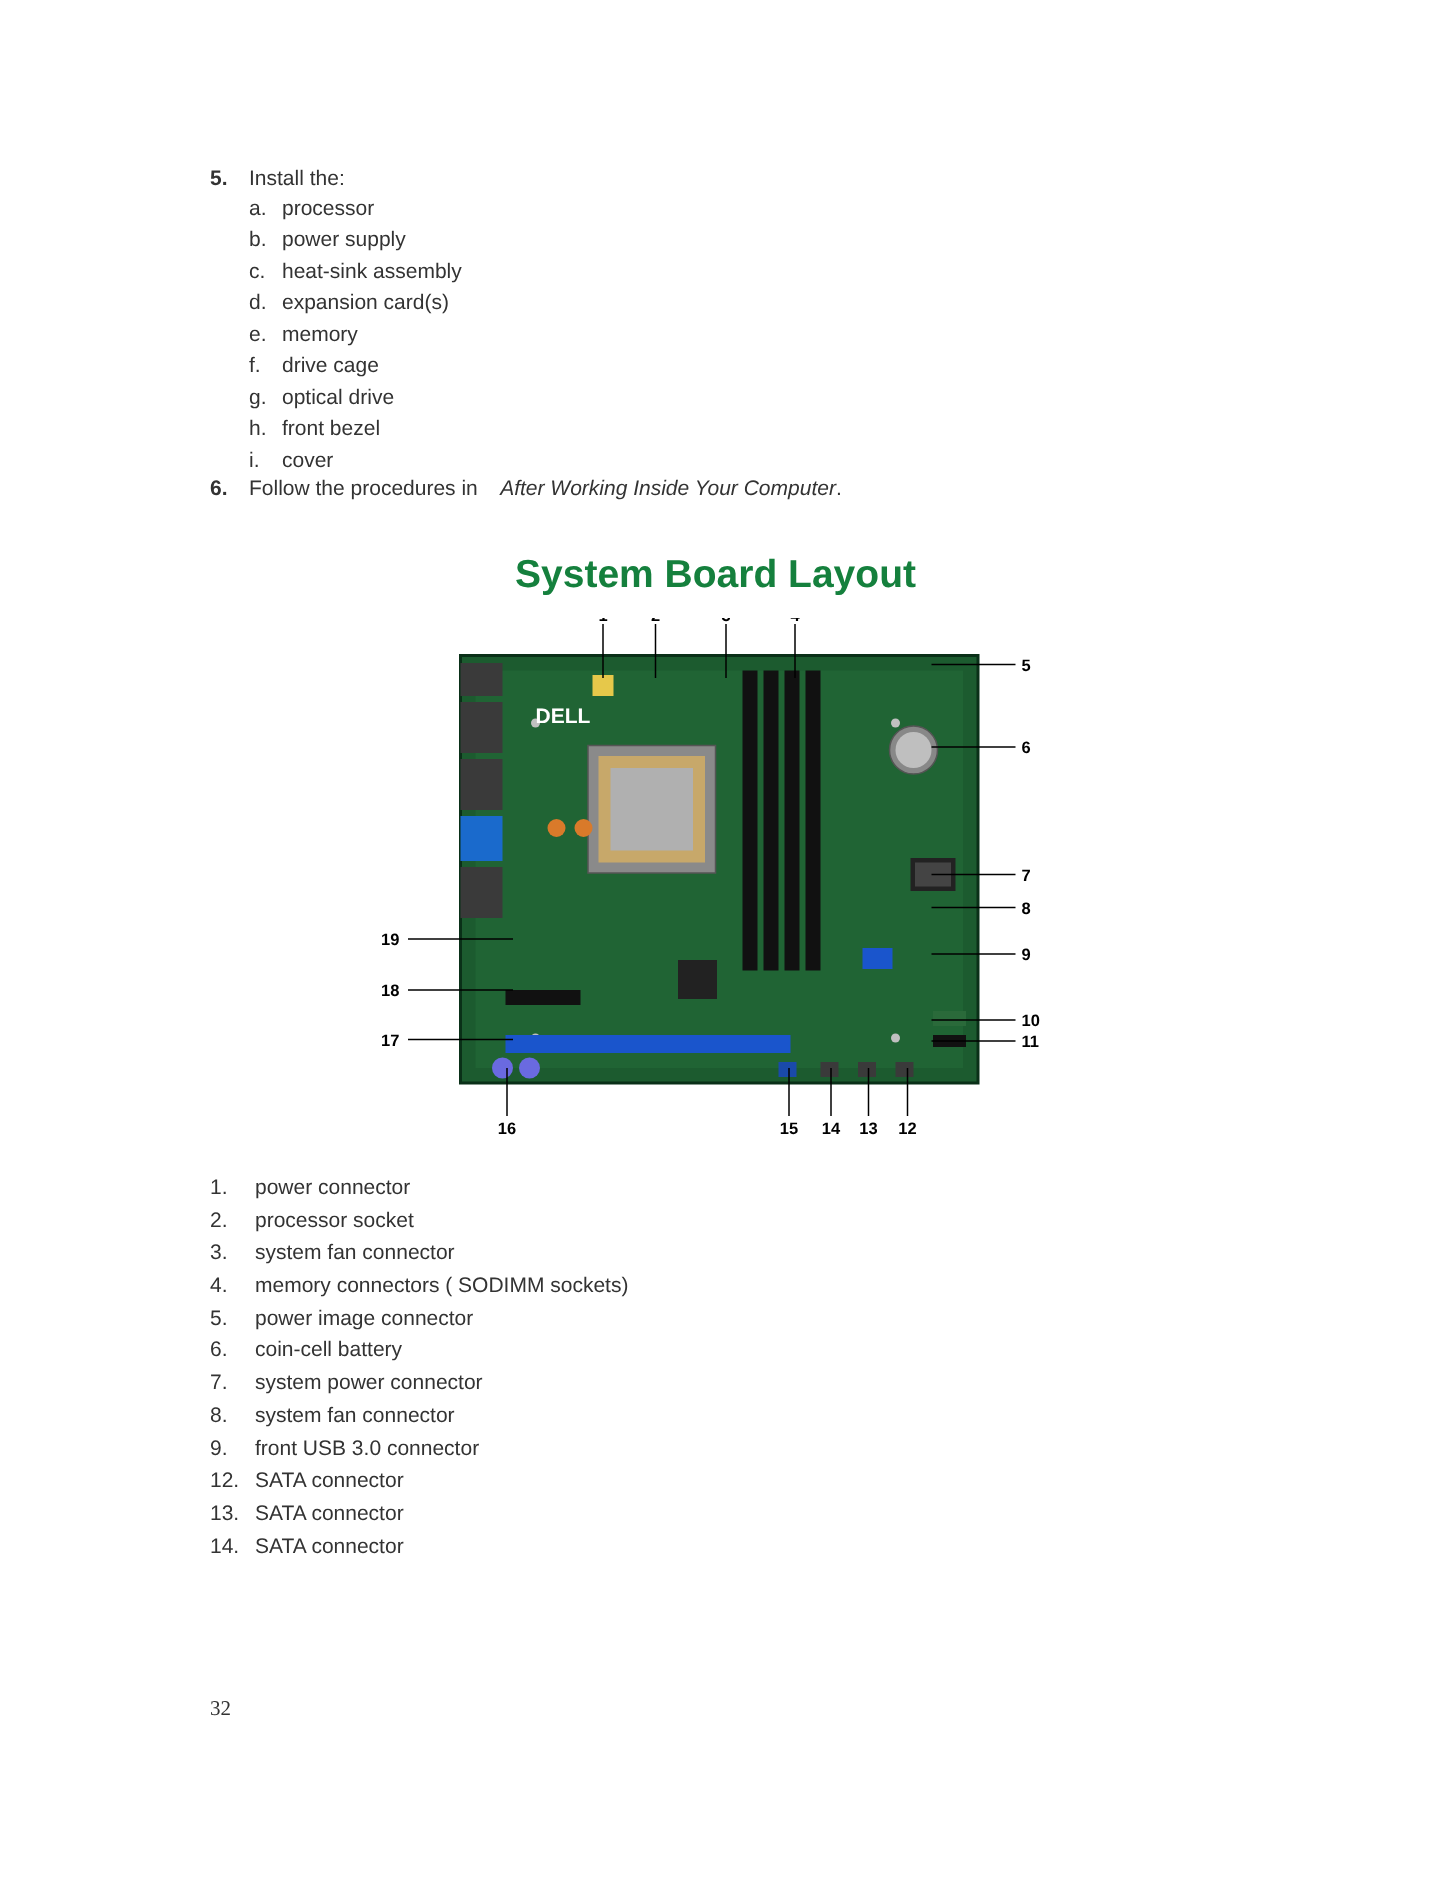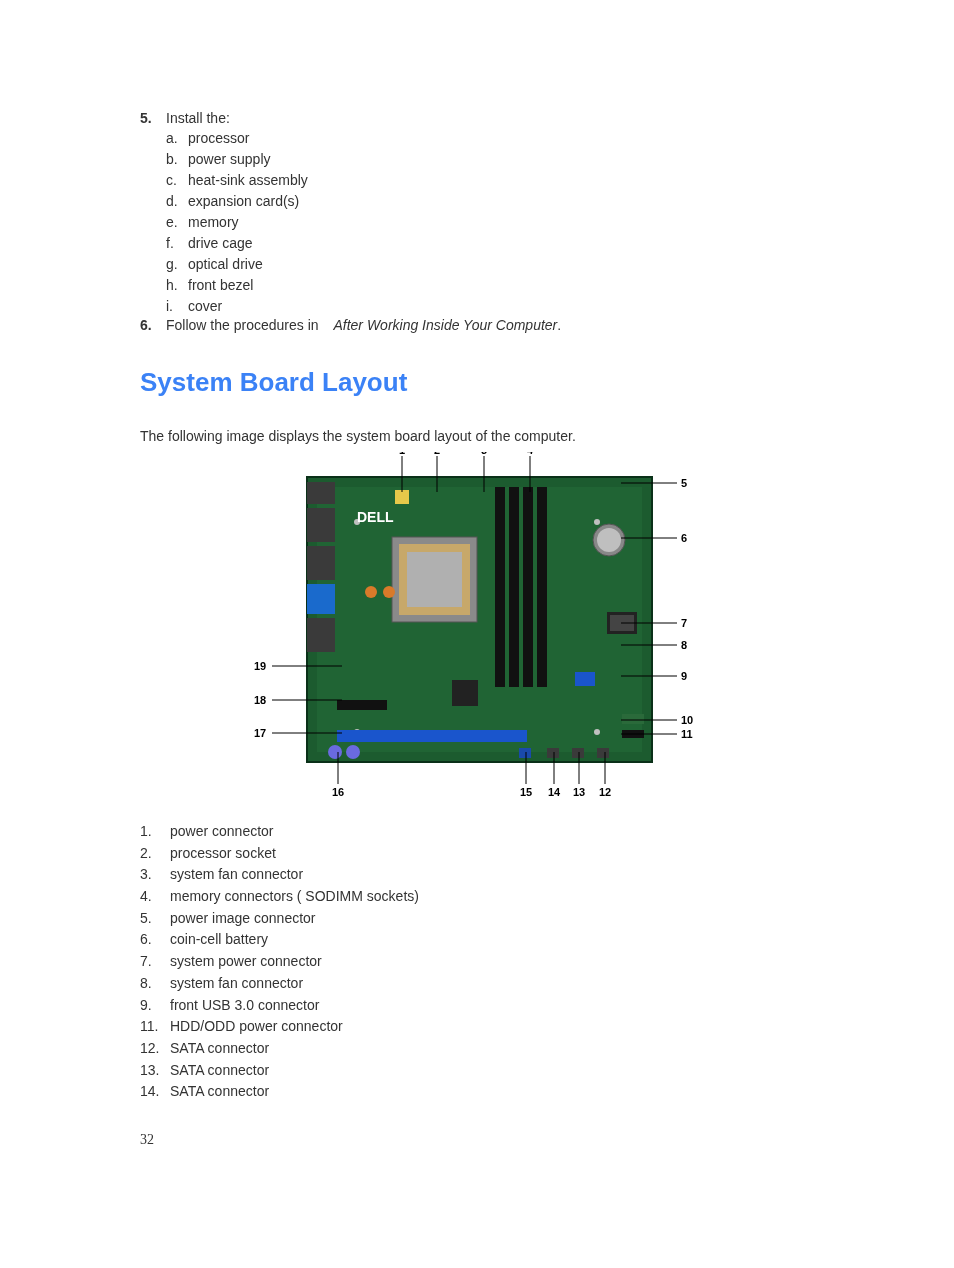--- a/index.html
+++ b/index.html
@@ -43,22 +43,23 @@
     min-width: 22px;
   }
   .italic {
     font-style: italic;
     margin-left: 11px;
   }
   h2 {
     font-size: 26px;
     font-weight: bold;
     margin-top: 34px;
-    margin-bottom: 30px;
-    color: #3b82f6;
+    margin-bottom: 14px;
+    color: #15803d;
+    text-align: center;
   }
   .intro {
     margin-bottom: 8px;
   }
   .figure {
     text-align: center;
     margin: 4px 0 16px 0;
   }
   .board-svg {
     display: inline-block;
@@ -134,21 +135,20 @@
       <div class="step-num">6.</div>
       <div class="step-text">
         <span>Follow the procedures in </span><span class="italic">After Working Inside Your Computer</span><span>.</span>
       </div>
     </div>
 
   </div>
 
   <h2>System Board Layout</h2>
 
-  <div class="intro">The following image displays the system board layout of the computer.</div>
 
   <div class="figure">
     <svg class="board-svg" id="board-svg" width="460" height="350" viewBox="190 0 460 350">
 
       <rect x="250" y="25" width="345" height="285" fill="#1c5b2f" stroke="#0a3018" stroke-width="2"></rect>
 
       <rect x="260" y="35" width="325" height="265" fill="#236a38" opacity="0.6"></rect>
       <circle cx="300" cy="70" r="3" fill="#c0c0c0"></circle>
         <circle cx="540" cy="70" r="3" fill="#c0c0c0"></circle>
       <circle cx="300" cy="280" r="3" fill="#c0c0c0"></circle>
@@ -273,24 +273,20 @@
       </div>
       <div class="legend-item">
         <div class="legend-num">8.</div>
         <div>system fan connector</div>
       </div>
       <div class="legend-item">
         <div class="legend-num">9.</div>
         <div>front USB 3.0 connector</div>
       </div>
       <div class="legend-item">
-        <div class="legend-num">11.</div>
-        <div>HDD/ODD power connector</div>
-      </div>
-      <div class="legend-item">
         <div class="legend-num">12.</div>
         <div>SATA connector</div>
       </div>
       <div class="legend-item">
         <div class="legend-num">13.</div>
         <div>SATA connector</div>
       </div>
       <div class="legend-item">
         <div class="legend-num">14.</div>
         <div>SATA connector</div>

